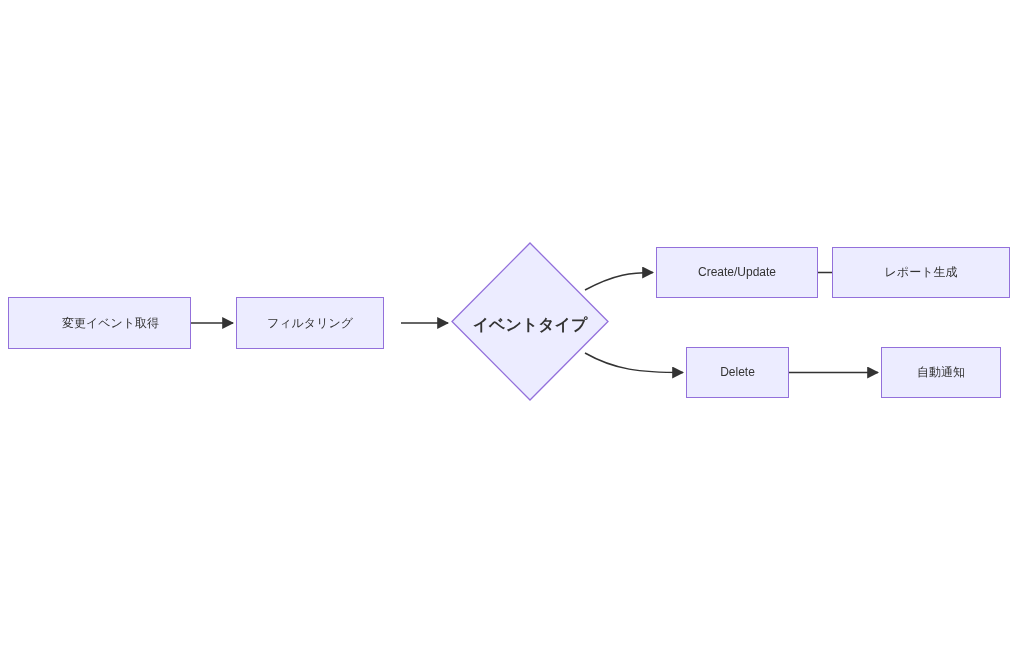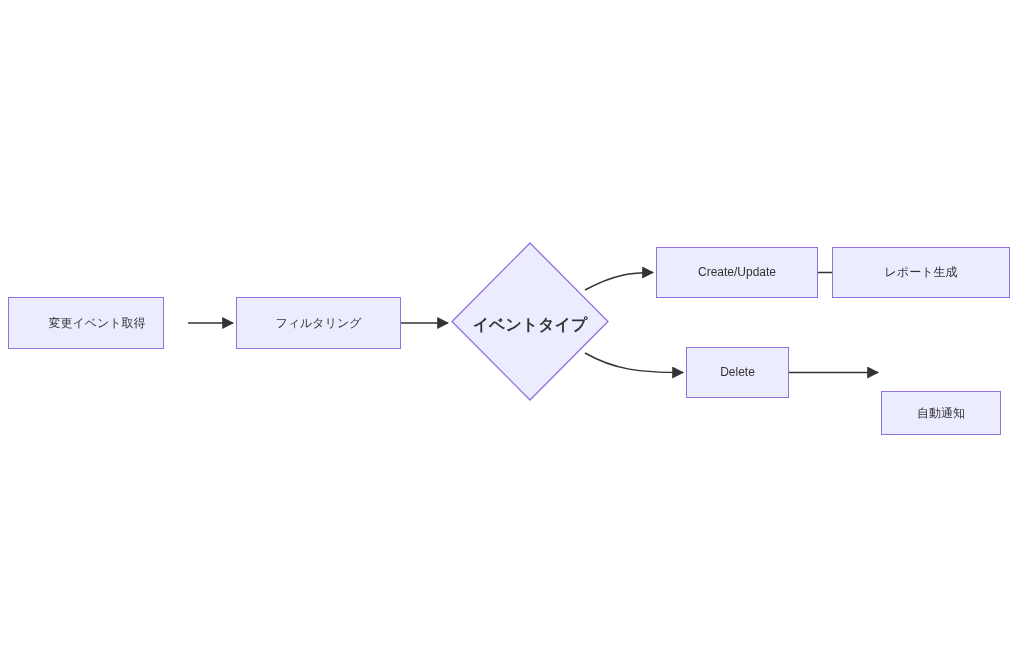--- a/index.html
+++ b/index.html
@@ -53,26 +53,26 @@
     position: absolute;
     display: flex;
     align-items: flex-end;
     justify-content: center;
     color: var(--text, #333333);
     font-size: 16px;
     white-space: nowrap;
     font-weight: bold;
   }
   
-  .node-fetch         { left: 8px;   top: 297px; width: 156px; height: 52px; padding-left: 22px; }
-  .node-filter        { left: 236px; top: 297px; width: 165px; height: 52px; }
+  .node-fetch         { left: 8px;   top: 297px; width: 183px; height: 52px; padding-left: 22px; }
+  .node-filter        { left: 236px; top: 297px; width: 148px; height: 52px; }
   .node-create-update { left: 656px; top: 247px; width: 162px; height: 51px; }
   .node-report        { left: 832px; top: 247px; width: 178px; height: 51px; }
   .node-delete        { left: 686px; top: 347px; width: 103px; height: 51px; text-align: center; }
-  .node-notify        { left: 881px; top: 347px; width: 120px; height: 44px; margin-top: 44px; }
+  .node-notify        { left: 881px; top: 347px; width: 120px; height: 51px; }
   .node-event-type-label { left: 455px; top: 306px; width: 150px; height: 30px; }
 </style>
 </head>
 <body>
 
 <div class="canvas">
 
   <svg class="edges-layer" viewBox="0 0 1024 646" xmlns="http://www.w3.org/2000/svg">
     <defs>
       <marker id="arrow" viewBox="0 0 10 10" refX="9" refY="5" markerWidth="8" markerHeight="8" orient="auto">

